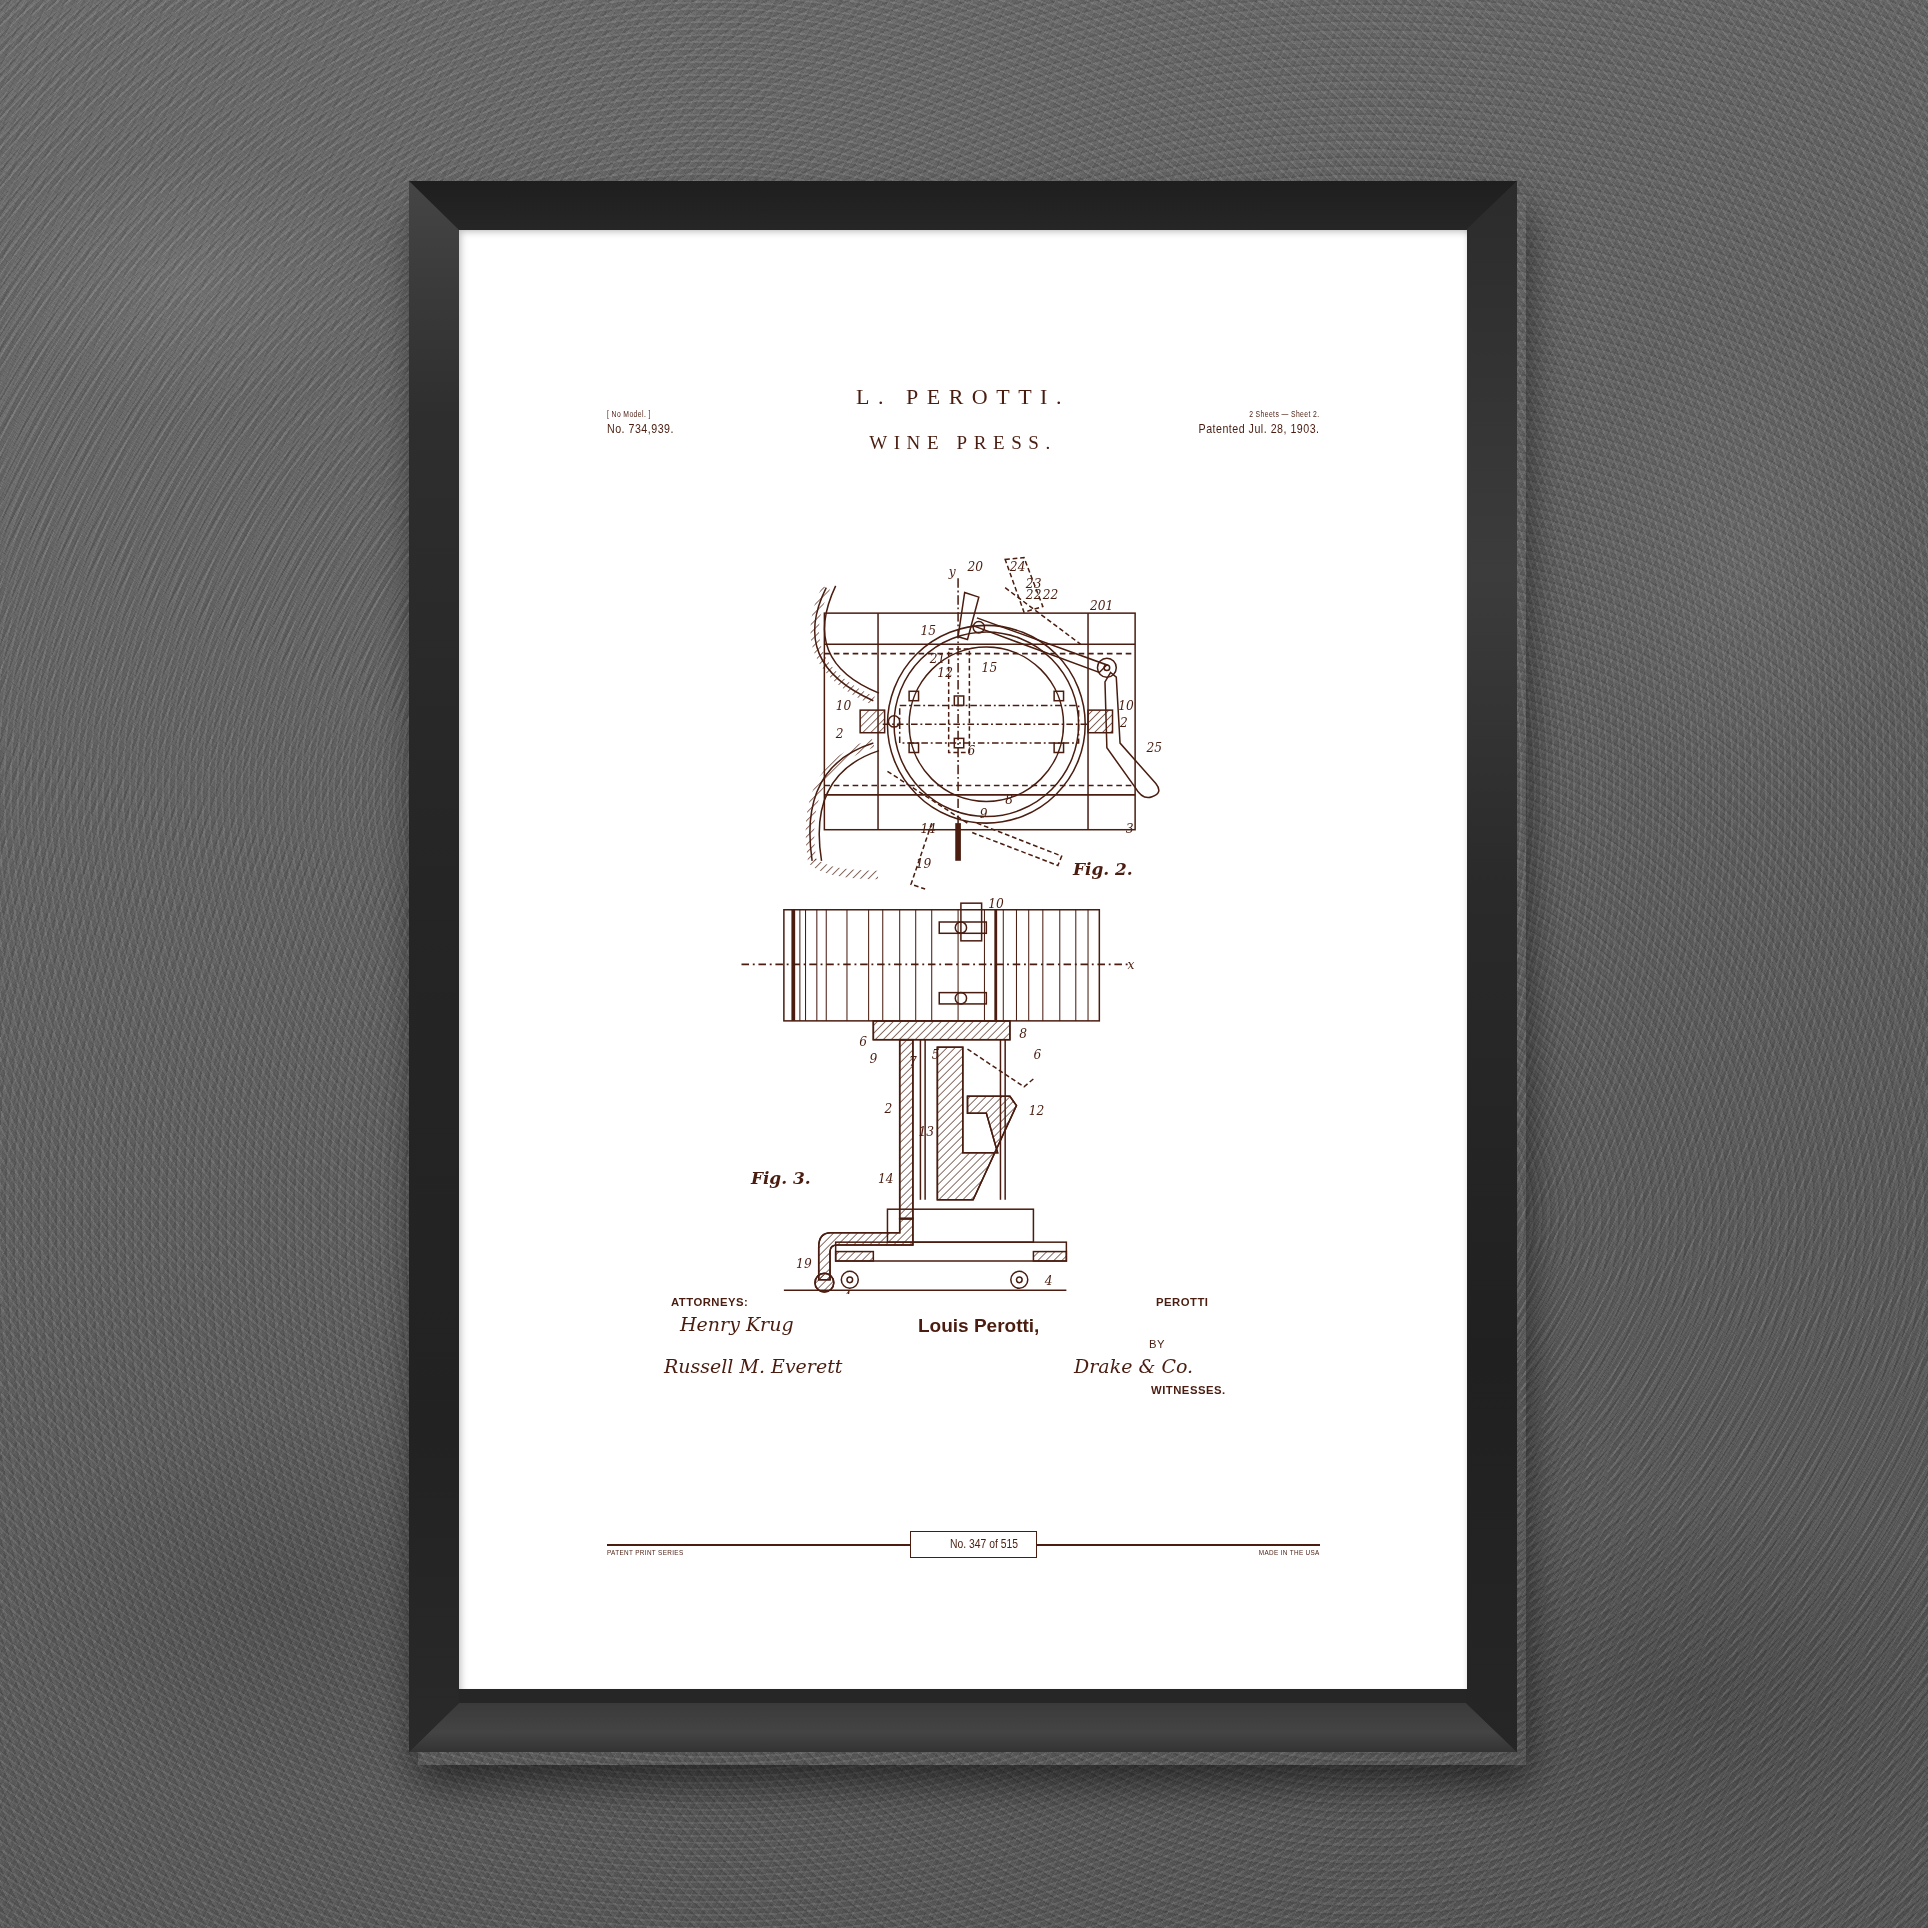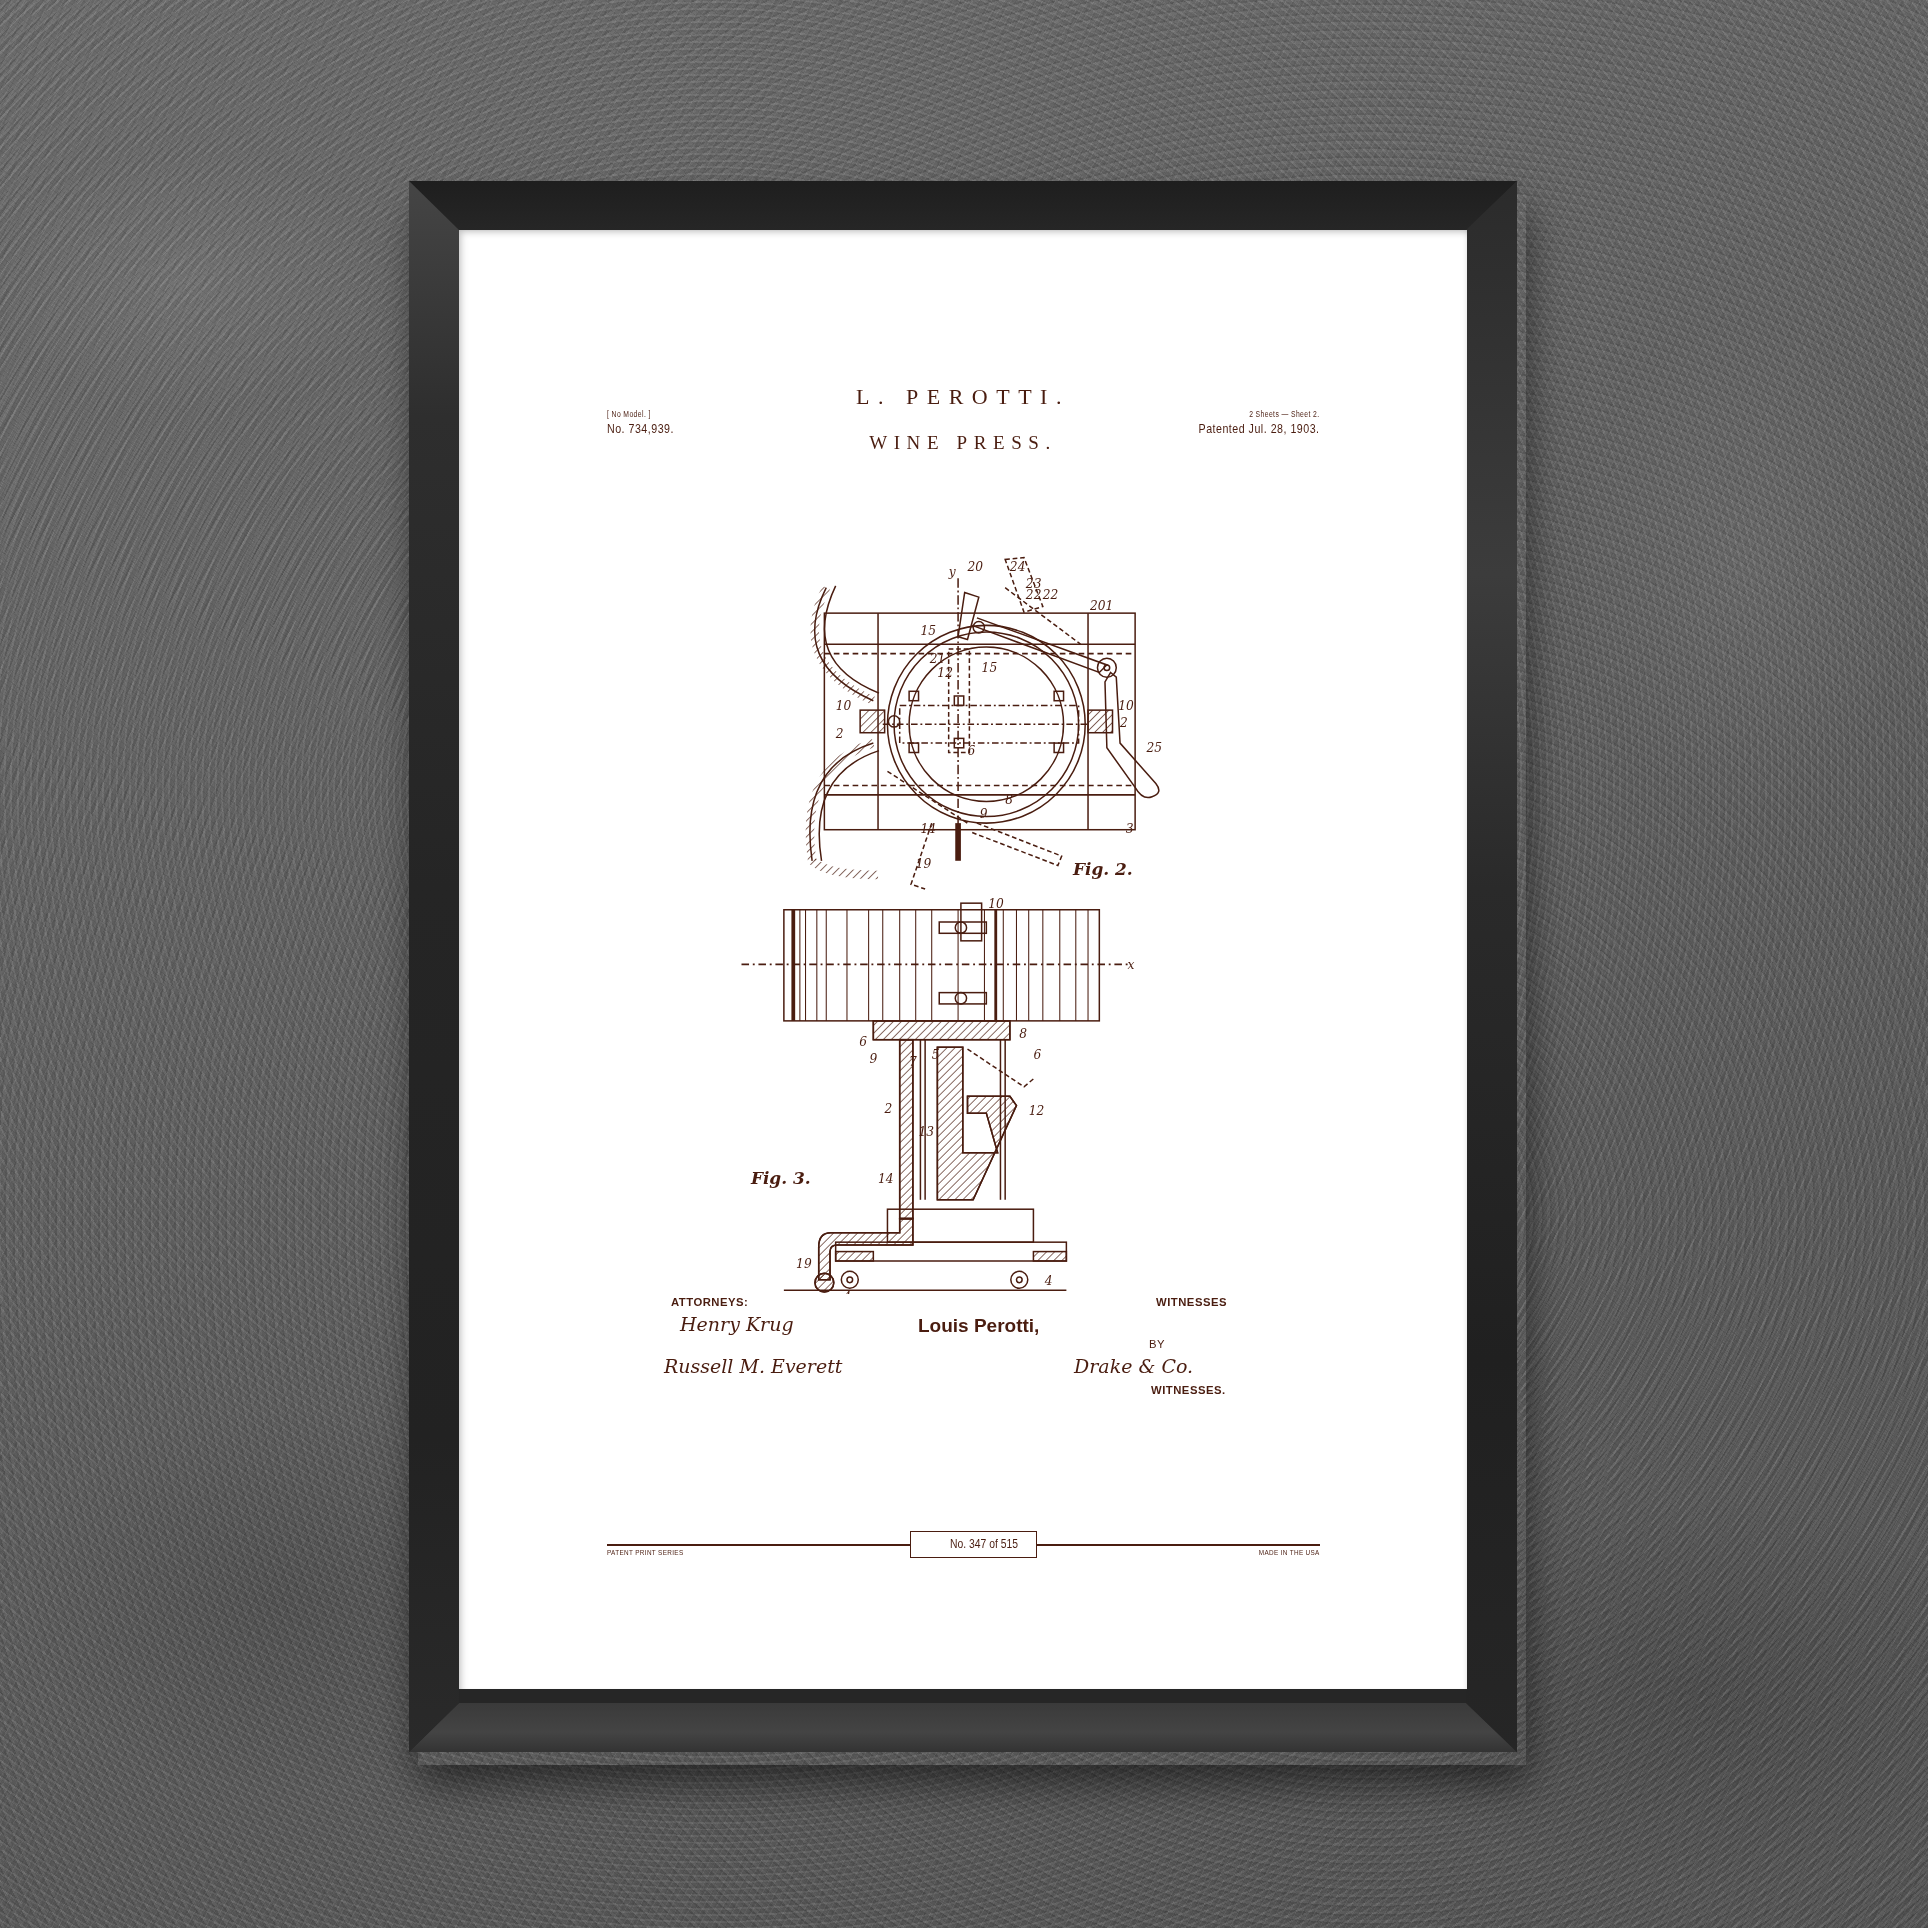--- a/index.html
+++ b/index.html
@@ -260,21 +260,21 @@
         </g>
         <text x="70" y="673" fill="#4a1d10" stroke="none" font-family="DejaVu Serif, serif" font-weight="bold" font-style="italic" font-size="18">Fig. 3.</text>
       </g>
     </svg>
   </div>
 
   <div class="sig label" style="left:212px;top:1066px;">ATTORNEYS:</div>
   <div class="sig script" style="left:221px;top:1083px;">Henry Krug</div>
   <div class="sig script" style="left:205px;top:1125px;">Russell M. Everett</div>
 
-  <div class="sig label" style="left:697px;top:1066px;">WITNESSES</div>
+  <div class="sig label" style="left:697px;top:1066px;">PEROTTI</div>
   <div class="sig" style="left:459px;top:1085px;font-family:Liberation Sans, sans-serif;font-weight:bold;font-size:19px;letter-spacing:0px;">Louis Perotti,</div>
   <div class="sig label" style="left:690px;top:1108px;font-weight:normal;">BY</div>
   <div class="sig script" style="left:615px;top:1125px;font-size:19px;">Drake &amp; Co.</div>
   <div class="sig label" style="left:692px;top:1154px;">WITNESSES.</div>
 
   <div class="footer-line"></div>
   <div class="footer-left">PATENT PRINT SERIES</div>
   <div class="footer-box">
     <span>No. 347 of 515</span>
   </div>

